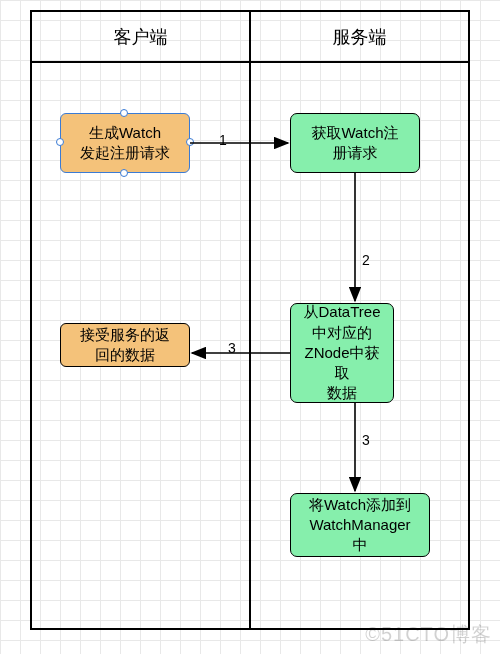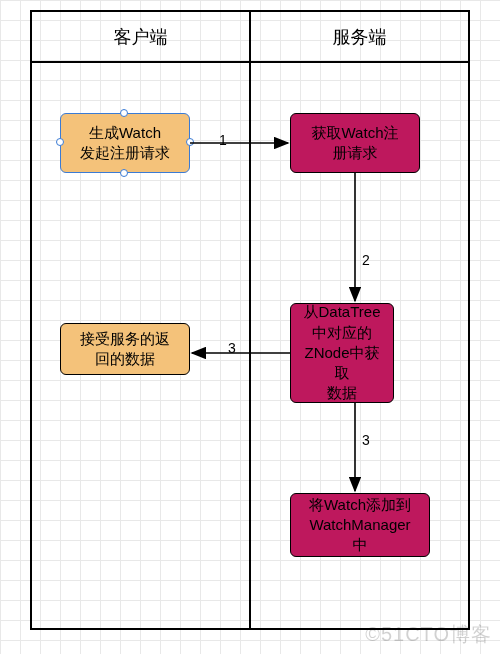--- a/index.html
+++ b/index.html
@@ -57,21 +57,21 @@
     border-radius: 6px;
     display: flex;
     align-items: center;
     justify-content: center;
     text-align: center;
     font-size: 15px;
     line-height: 1.35;
     padding: 6px 8px;
   }
   .orange { background: #f4c27a; }
-  .blue   { background: #be185d; }
+  .blue   { background: #86efac; border-radius: 7px; }
   .selected {
     border: 1.5px solid #3a7bd5;
   }
   .handle {
     position: absolute;
     width: 8px; height: 8px;
     background: #fff;
     border: 1.5px solid #3a7bd5;
     border-radius: 50%;
   }
@@ -129,21 +129,21 @@
 
 <div class="node blue" style="left:290px; top:303px; width:104px; height:100px;">
   <div>
     <div>从DataTree</div>
     <div>中对应的</div>
     <div>ZNode中获取</div>
     <div>数据</div>
   </div>
 </div>
 
-<div class="node orange" style="left:60px; top:323px; width:130px; height:52px;">
+<div class="node orange" style="left:60px; top:323px; width:130px; height:44px;">
   <div>
     <div>接受服务的返</div>
     <div>回的数据</div>
   </div>
 </div>
 
 <div class="node blue" style="left:290px; top:493px; width:140px; height:64px;">
   <div>
     <div>将Watch添加到</div>
     <div>WatchManager</div>

